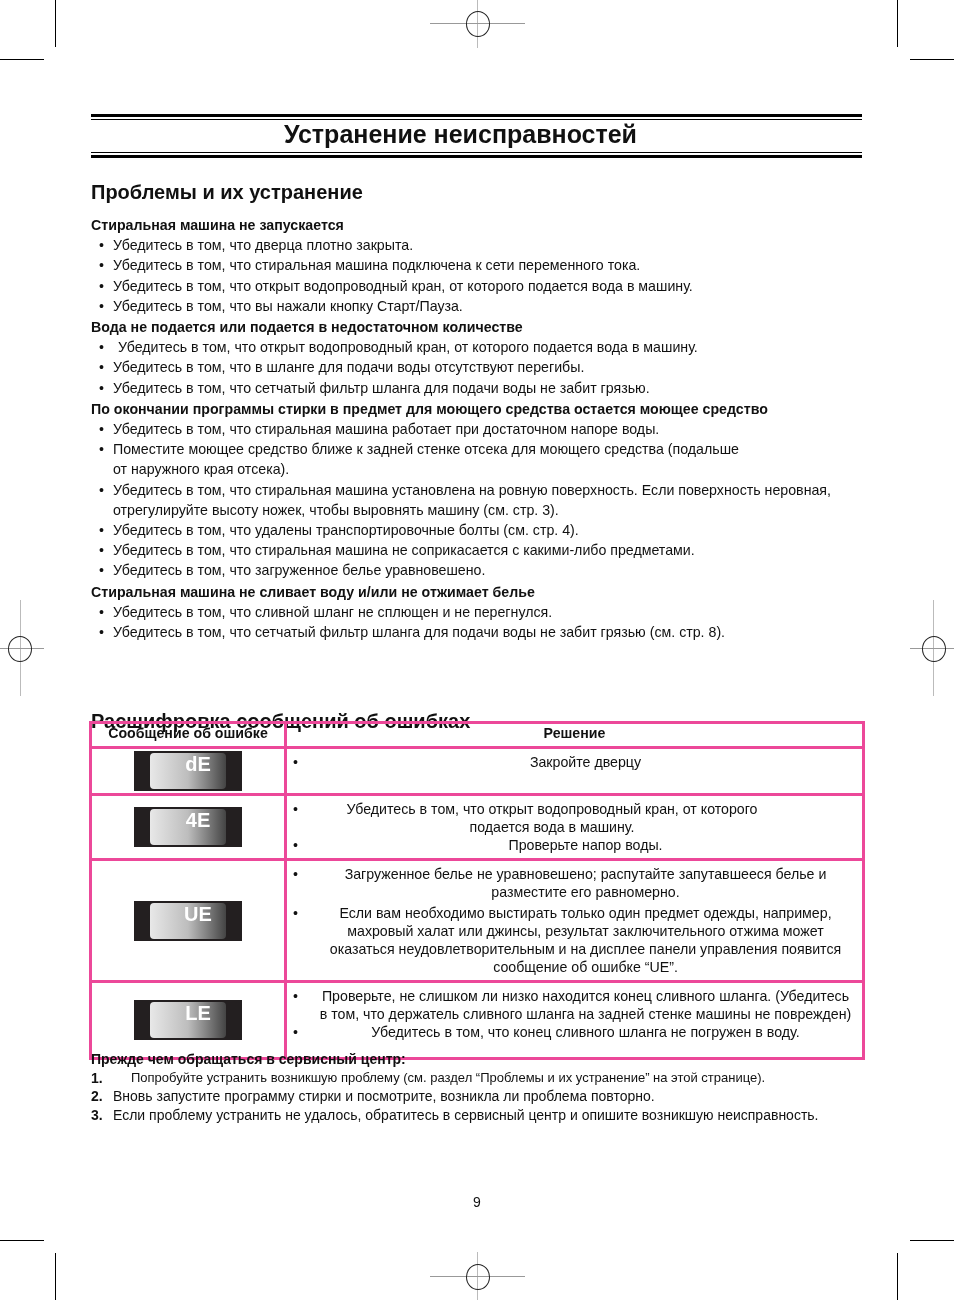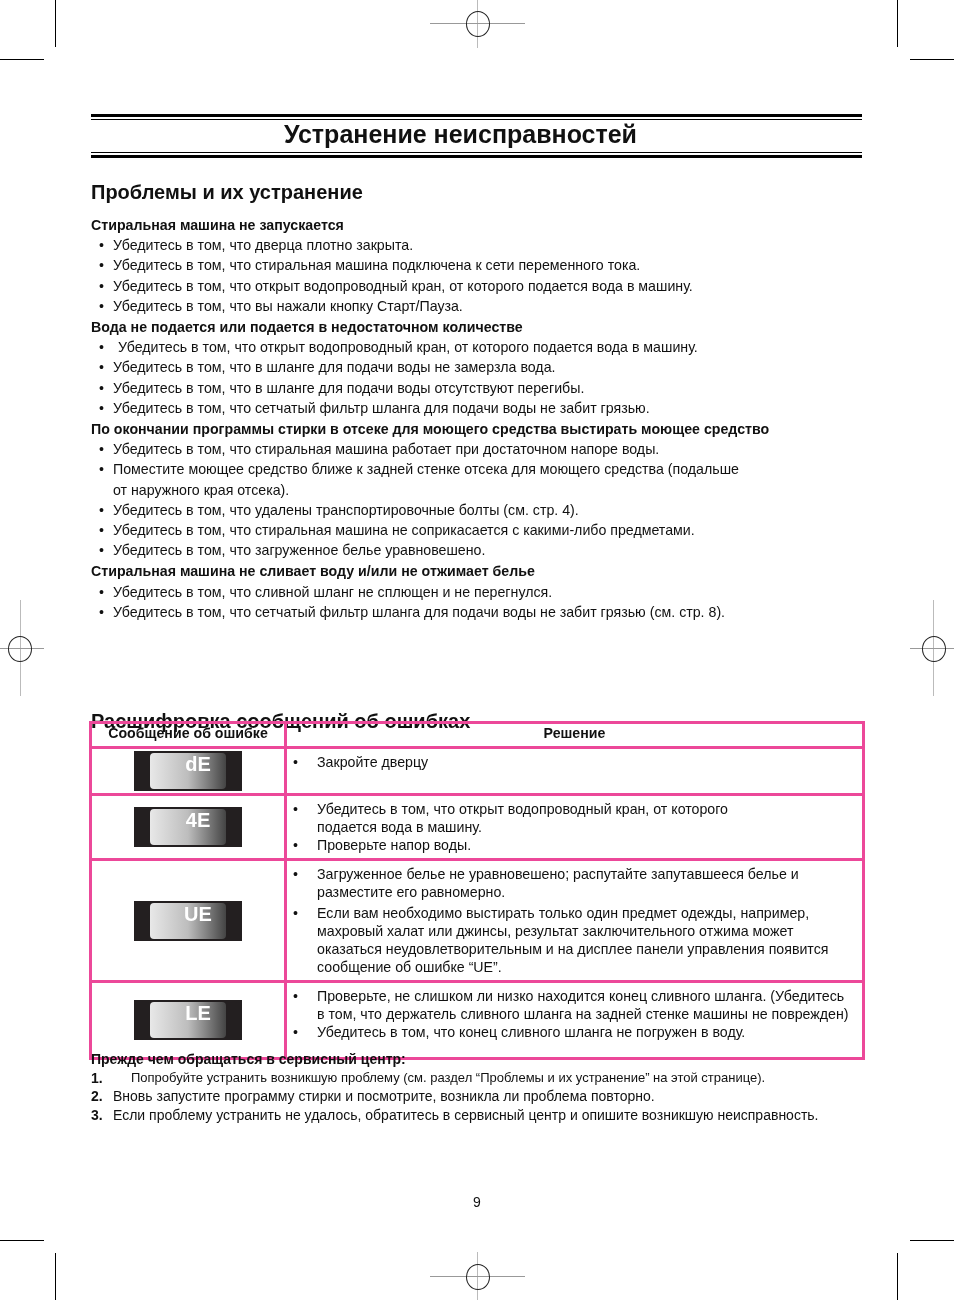--- a/index.html
+++ b/index.html
@@ -13,21 +13,21 @@
   #title{position:absolute;left:75px;width:771px;top:120px;text-align:center;font-size:25px;font-weight:bold;}
   .sec{position:absolute;left:91px;font-size:20px;font-weight:bold;}
   #problems{position:absolute;left:91px;top:214px;width:790px;font-size:14.2px;line-height:20.2px;}
   .ph{font-weight:bold;margin-top:1px;}
   .bl{padding-left:22px;position:relative;}
   .bl:before{content:"\2022";position:absolute;left:8px;}
   table{position:absolute;left:89px;top:721px;width:776px;border-collapse:collapse;font-size:14.2px;line-height:18px;}
   td,th{border:3px solid #ec4899;vertical-align:top;}
   th{font-weight:bold;height:22px;padding:0;}
   td.code{width:192px;vertical-align:middle;padding:0;}
-  td.sol{padding:4px 8px 4px 0;}
+  td.sol{padding:4px 8px 4px 0;text-align:center;}
   .disp{margin:0 auto;width:108px;height:40px;background:#231f20;display:flex;align-items:center;justify-content:center;}
   .pill{width:76px;height:36px;border-radius:4px;background:linear-gradient(90deg,#e8e8e8 0%,#bdbdbd 50%,#444 100%);color:#fff;font-weight:bold;font-size:20px;line-height:22px;box-sizing:border-box;text-align:center;text-indent:20px;}
   .sb{position:relative;padding-left:30px;}
   .sb:before{content:"\2022";position:absolute;left:6px;}
   #service{position:absolute;left:91px;top:1050px;width:780px;font-size:14px;line-height:18.5px;}
   #service .n{display:flex;}
   #service .n b{width:22px;flex:none;}
   #pagenum{position:absolute;left:0;width:954px;top:1194px;text-align:center;font-size:14px;}
 </style>
 </head>
@@ -75,30 +75,30 @@
   <div>
     <div class="ph">Стиральная машина не запускается</div>
     <div class="bl">Убедитесь в том, что дверца плотно закрыта.</div>
     <div class="bl">Убедитесь в том, что стиральная машина подключена к сети переменного тока.</div>
     <div class="bl">Убедитесь в том, что открыт водопроводный кран, от которого подается вода в машину.</div>
     <div class="bl">Убедитесь в том, что вы нажали кнопку Старт/Пауза.</div>
   </div>
   <div>
     <div class="ph">Вода не подается или подается в недостаточном количестве</div>
     <div class="bl" style="padding-left:27px;">Убедитесь в том, что открыт водопроводный кран, от которого подается вода в машину.</div>
-    <div class="bl">Убедитесь в том, что в шланге для подачи воды не замерзла вода.</div>
     <div class="bl">Убедитесь в том, что в шланге для подачи воды отсутствуют перегибы.</div>
     <div class="bl">Убедитесь в том, что сетчатый фильтр шланга для подачи воды не забит грязью.</div>
   </div>
   <div>
-    <div class="ph">По окончании программы стирки в отсеке для моющего средства выстирать моющее средство</div>
+    <div class="ph">По окончании программы стирки в предмет для моющего средства остается моющее средство</div>
     <div class="bl">Убедитесь в том, что стиральная машина работает при достаточном напоре воды.</div>
     <div class="bl" style="width:640px;">Поместите моющее средство ближе к задней стенке отсека для моющего средства (подальше от наружного края отсека).</div>
   </div>
   <div>
+    <div class="bl" style="width:745px;">Убедитесь в том, что стиральная машина установлена на ровную поверхность. Если поверхность неровная, отрегулируйте высоту ножек, чтобы выровнять машину (см. стр. 3).</div>
     <div class="bl">Убедитесь в том, что удалены транспортировочные болты (см. стр. 4).</div>
     <div class="bl">Убедитесь в том, что стиральная машина не соприкасается с какими-либо предметами.</div>
     <div class="bl">Убедитесь в том, что загруженное белье уравновешено.</div>
   </div>
   <div>
     <div class="ph">Стиральная машина не сливает воду и/или не отжимает белье</div>
     <div class="bl">Убедитесь в том, что сливной шланг не сплющен и не перегнулся.</div>
     <div class="bl">Убедитесь в том, что сетчатый фильтр шланга для подачи воды не забит грязью (см. стр. 8).</div>
   </div>
 </div>

